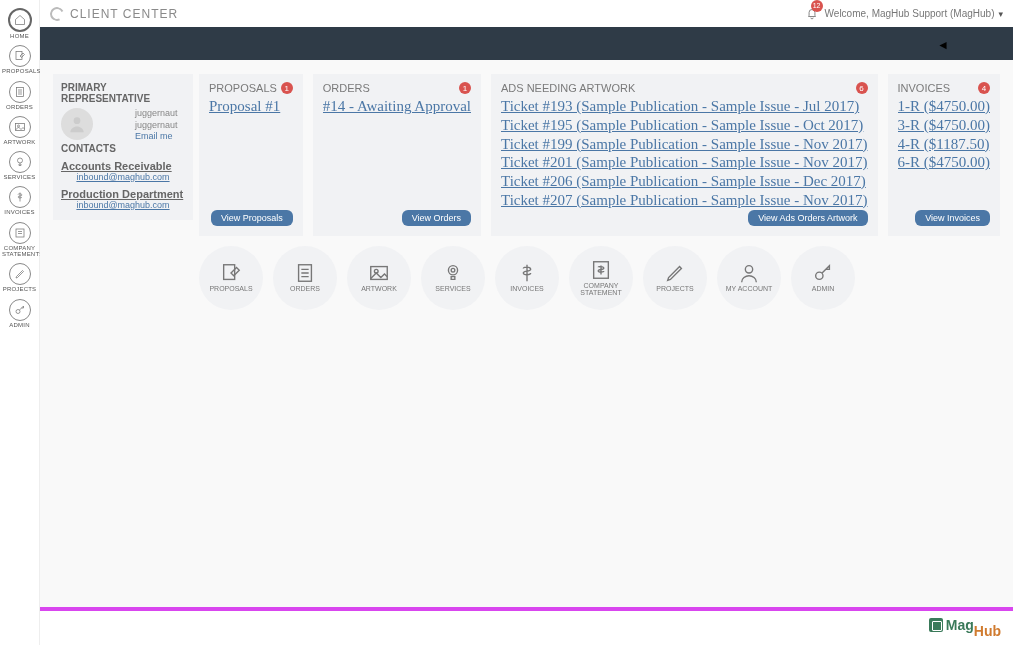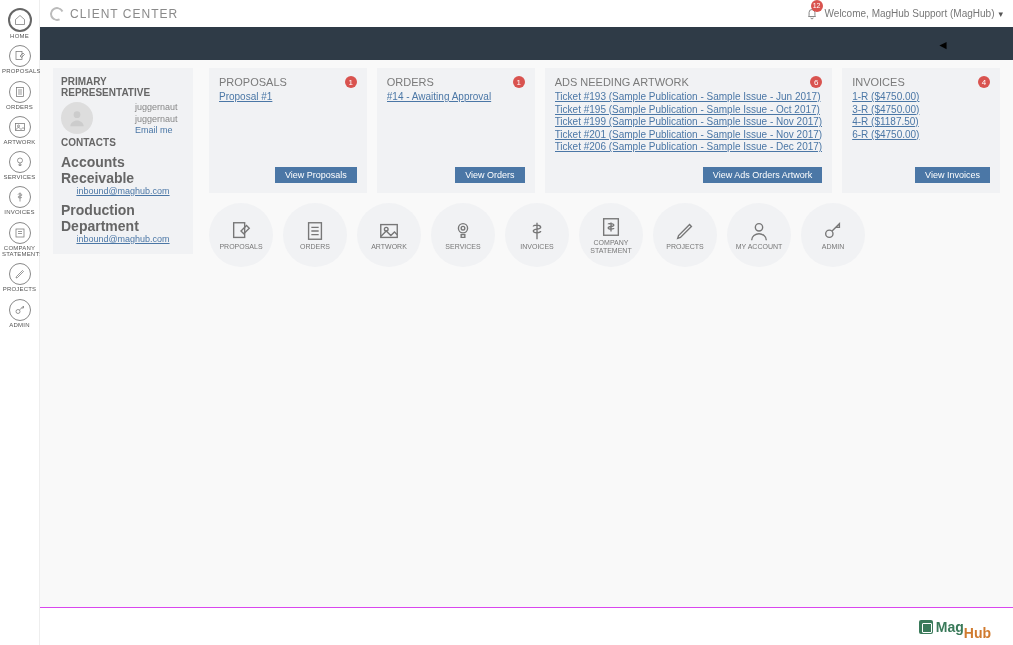--- a/index.html
+++ b/index.html
@@ -20,51 +20,51 @@
   .topbar .spacer { flex:1;}
   .topbar .bell { position:relative; margin-right:6px;}
   .topbar .bell .badge { position:absolute; top:-6px; right:-4px; background:#d9534f; color:#fff; border-radius:50%; min-width:12px; height:12px; font-size:7px; display:flex; align-items:center; justify-content:center; padding:0 2px;}
   .topbar .welcome { font-size:10px; color:#777;}
   .topbar .chev { margin-left:4px; font-size:9px; color:#555;}
   
   
   .band { position:absolute; left:40px; right:0; top:27px; height:33px; background:#2f3b47;}
   
   
-  .main { position:absolute; left:40px; right:0; top:60px; bottom:38px; background:#f9f9f9; padding:8px 13px; display:flex; gap:16px; align-items:flex-start;}
+  .main { position:absolute; left:40px; right:0; top:60px; bottom:38px; background:#f9f9f9; padding:14px 13px; display:flex; gap:6px; align-items:flex-start;}
   
   .sidecard { width:140px; background:#f1f2f4; padding:8px 8px 10px;}
   .sidecard h4 { font-size:10px; font-weight:700; color:#666; margin-bottom:4px;}
   .rep { display:flex; gap:6px;}
   .rep .avatar { width:32px; height:32px; border-radius:50%; background:#ddd; display:flex; align-items:center; justify-content:center;}
   .rep .avatar svg { width:20px; height:20px; fill:#bbb;}
   .rep .info { font-size:9px; color:#888; line-height:1.3;margin-left:36px;}
   .rep .info .email { color:#4b77a6; cursor:pointer;}
   .sidecard .contacts { }
   .contact { font-size:9px; margin-top:6px;}
-  .contact .cname { color:#666; font-weight:600; font-size:14px;}
+  .contact .cname { color:#666; font-weight:600; font-size:11px;text-decoration:underline;}
   .contact .cmail { color:#4b77a6; text-decoration:underline; cursor:pointer; font-size:9px; display:block;text-align:center;}
   
   .rightcol { flex:1; display:flex; flex-direction:column; gap:10px;}
   .cards { display:grid; grid-template-columns: repeat(4,1fr); gap:10px; }
   .card { background:#f1f2f4; padding:8px 10px 10px; position:relative; display:flex; flex-direction:column; min-height:125px;}
   .card h3 { font-size:11px; font-weight:400; color:#7a7a7a; text-transform:uppercase;}
   .card .count { position:absolute; right:10px; top:8px; width:12px; height:12px; border-radius:50%; background:#d9534f; color:#fff; font-size:8px; display:flex; align-items:center; justify-content:center;}
   .card .items { margin-top:3px; flex:1;}
-  .card .items a { display:block; color:#4b77a6; text-decoration:underline; font-size:10px; line-height:1.25; cursor:pointer; white-space:nowrap; overflow:hidden; text-overflow:ellipsis;}
-  .card .btn { align-self:flex-end; margin-top:auto;}
+  .card .items a { display:block; color:#4b77a6; text-decoration:underline; font-size:15px; line-height:1.25; cursor:pointer; white-space:nowrap; overflow:hidden; text-overflow:ellipsis;font-family:Liberation Serif, serif;}
+  .card .btn { align-self:flex-end; margin-top:auto;border-radius:6px;}
   .btn { background:#4b77a6; color:#fff; font-size:9px; padding:3px 10px; border:none; cursor:pointer;}
   
   .circles { display:flex; gap:10px; }
   .circle { width:64px; height:64px; border-radius:50%; background:#f1f2f4; display:flex; flex-direction:column; align-items:center; justify-content:center; cursor:pointer;}
   .circle svg { width:22px; height:22px; margin-bottom:1px;}
   .circle .clabel { font-size:7px; color:#777; text-align:center; line-height:1.05; padding:0 4px;}
   
   
-  .footer { position:absolute; left:40px; right:0; bottom:0; height:38px; background:#fff; border-top:1px solid #d946ef; display:flex; align-items:center; justify-content:flex-end; padding-right:22px;}
+  .footer { position:absolute; left:40px; right:0; bottom:0; height:38px; background:#fff; border-top:4px solid #d946ef; display:flex; align-items:flex-start; justify-content:flex-end; padding-right:12px;}
   .footer .mlogo { display:flex; align-items:center; font-weight:700; font-size:14px; color:#3a7a5a;}
   .footer .mlogo .sq { width:14px; height:14px; background:#3a7a5a; margin-right:3px; border-radius:2px; position:relative;}
   .footer .mlogo .sq::after { content:''; position:absolute; top:3px; left:3px; width:8px; height:8px; border:1.5px solid #fff; border-radius:1px;}
   .hub { color:#d07b2f;margin-top:12px;}
   
   
   .cursor { position:absolute; left:937px; top:38px; font-size:12px; color:#000; pointer-events:none;}
   
   svg { stroke:#777; fill:none; stroke-width:1.5; }
 </style>
@@ -218,25 +218,26 @@
         <div class="items">
           <a>#14 - Awaiting Approval</a>
         </div>
         <button class="btn">View Orders</button>
       </div>
 
       <div class="card">
         <h3>ADS NEEDING ARTWORK</h3>
         <span class="count">6</span>
         <div class="items">
-          <a>Ticket #193 (Sample Publication - Sample Issue - Jun 2017)</a>
+          <a>Ticket #193 (Sample Publication - Sample Issue - Jul 2017)</a>
           <a>Ticket #195 (Sample Publication - Sample Issue - Oct 2017)</a>
           <a>Ticket #199 (Sample Publication - Sample Issue - Nov 2017)</a>
           <a>Ticket #201 (Sample Publication - Sample Issue - Nov 2017)</a>
           <a>Ticket #206 (Sample Publication - Sample Issue - Dec 2017)</a>
+          <a>Ticket #207 (Sample Publication - Sample Issue - Nov 2017)</a>
         </div>
         <button class="btn">View Ads Orders Artwork</button>
       </div>
 
       <div class="card">
         <h3>INVOICES</h3>
         <span class="count">4</span>
         <div class="items">
           <a>1-R ($4750.00)</a>
           <a>3-R ($4750.00)</a>

